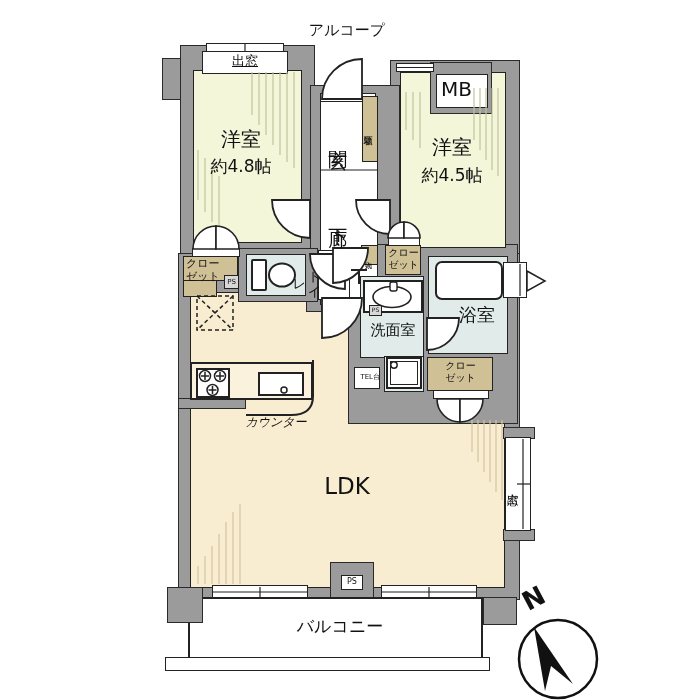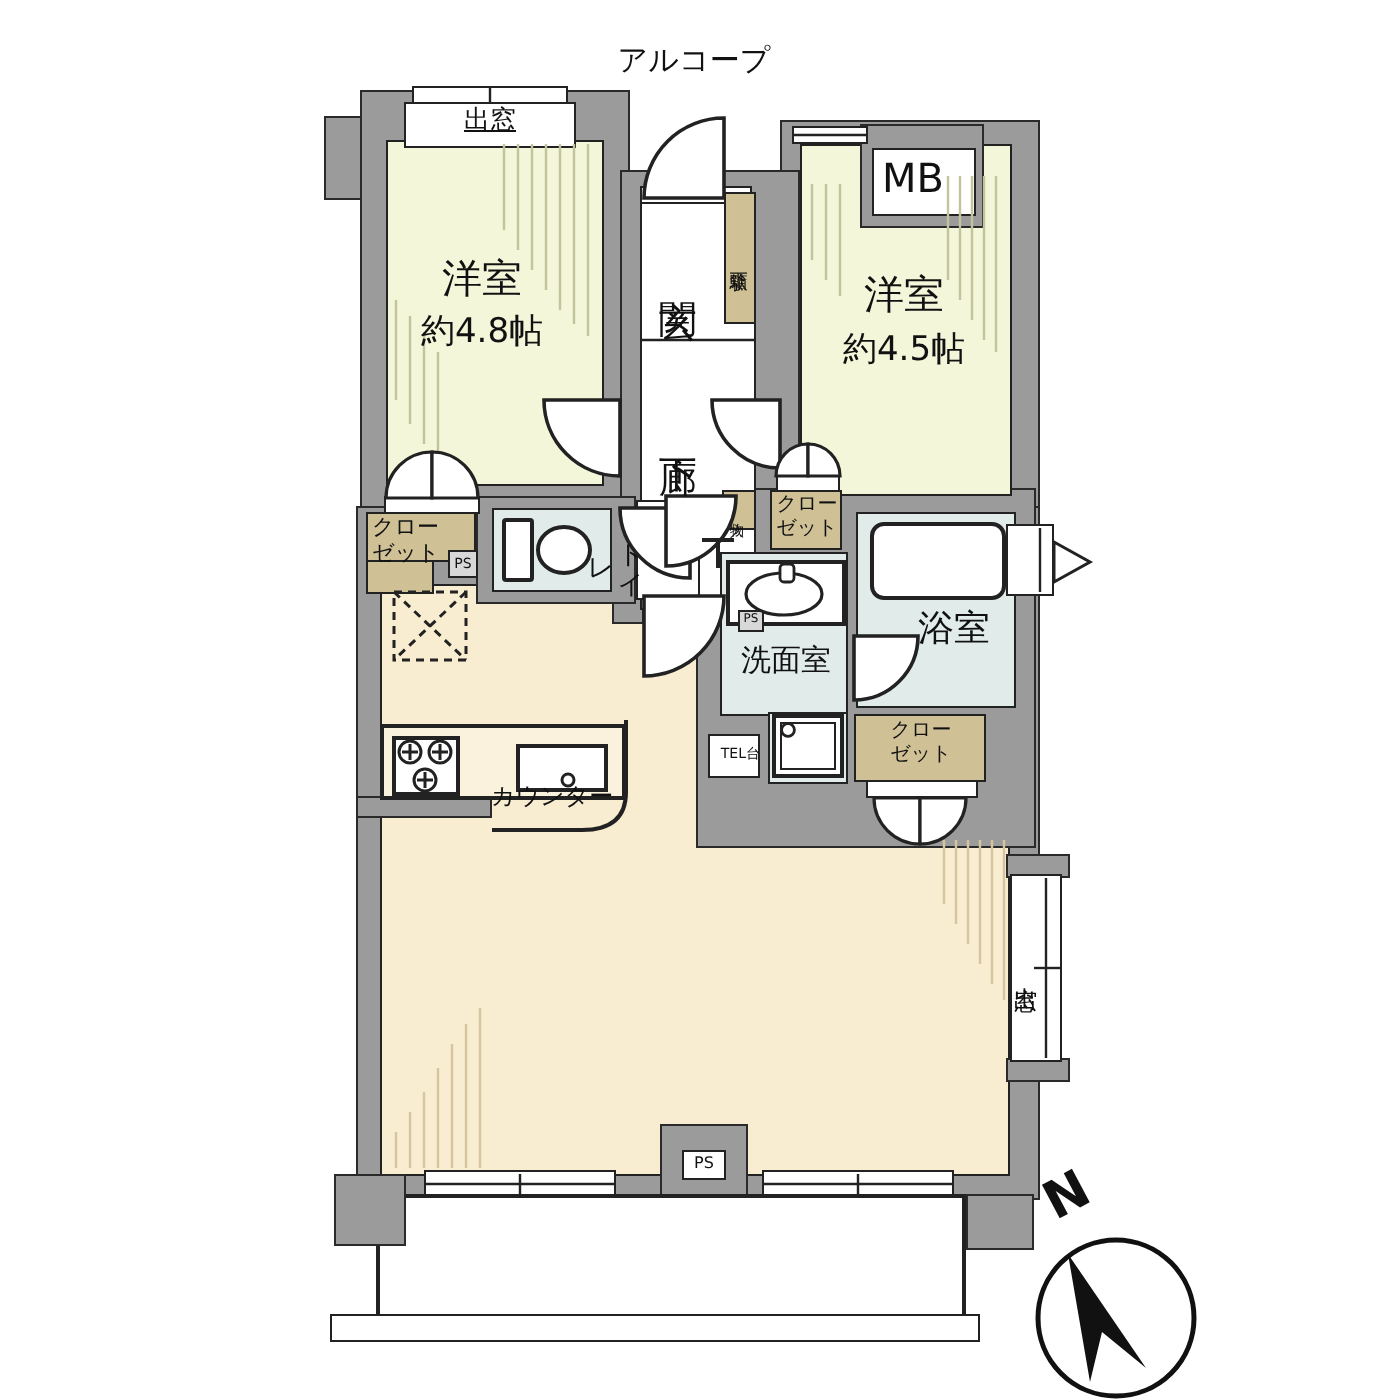--- a/index.html
+++ b/index.html
@@ -229,22 +229,24 @@
   <div class="lbl v" style="left:291px;top:256px;height:42px;font-size:13px;letter-spacing:0;">トイレ</div>
   <div class="lbl v" style="left:364px;top:247px;height:18px;font-size:7px;letter-spacing:0;">物入</div>
   <div class="lbl wrap" style="left:388px;top:247px;width:31px;font-size:10px;">クローゼット</div>
   <div class="lbl" style="left:369px;top:307px;width:13px;font-size:6px;">PS</div>
 
   <div class="lbl" style="left:359px;top:322px;width:68px;font-size:15px;">洗面室</div>
   <div class="lbl" style="left:447px;top:305px;width:60px;font-size:18px;">浴室</div>
   <div class="lbl wrap" style="left:444px;top:360px;width:33px;font-size:10px;">クローゼット</div>
   <div class="lbl" style="left:354px;top:373px;width:26px;font-size:7px;text-align:right;">TEL台</div>
 
-  <div class="lbl" style="left:244px;top:392px;width:64px;font-size:12px;">カウンター</div>
-
+  <div class="lbl" style="left:244px;top:416px;width:64px;font-size:12px;font-style:italic;">カウンター</div>
+
+  <div class="lbl" style="left:307px;top:473px;width:80px;font-size:23px;">LDK</div>
 
   <div class="lbl v" style="left:505px;top:462px;height:44px;font-size:12px;letter-spacing:0;">出窓</div>
 
   <div class="lbl" style="left:341px;top:577px;width:22px;font-size:8px;">PS</div>
+  <div class="lbl" style="left:275px;top:617px;width:130px;font-size:17px;">バルコニー</div>
 
   <div class="lbl" style="left:514px;top:584px;width:40px;font-size:26px;font-weight:bold;transform:rotate(-28deg);">N</div>
 
 </div>
 
 </body></html>

